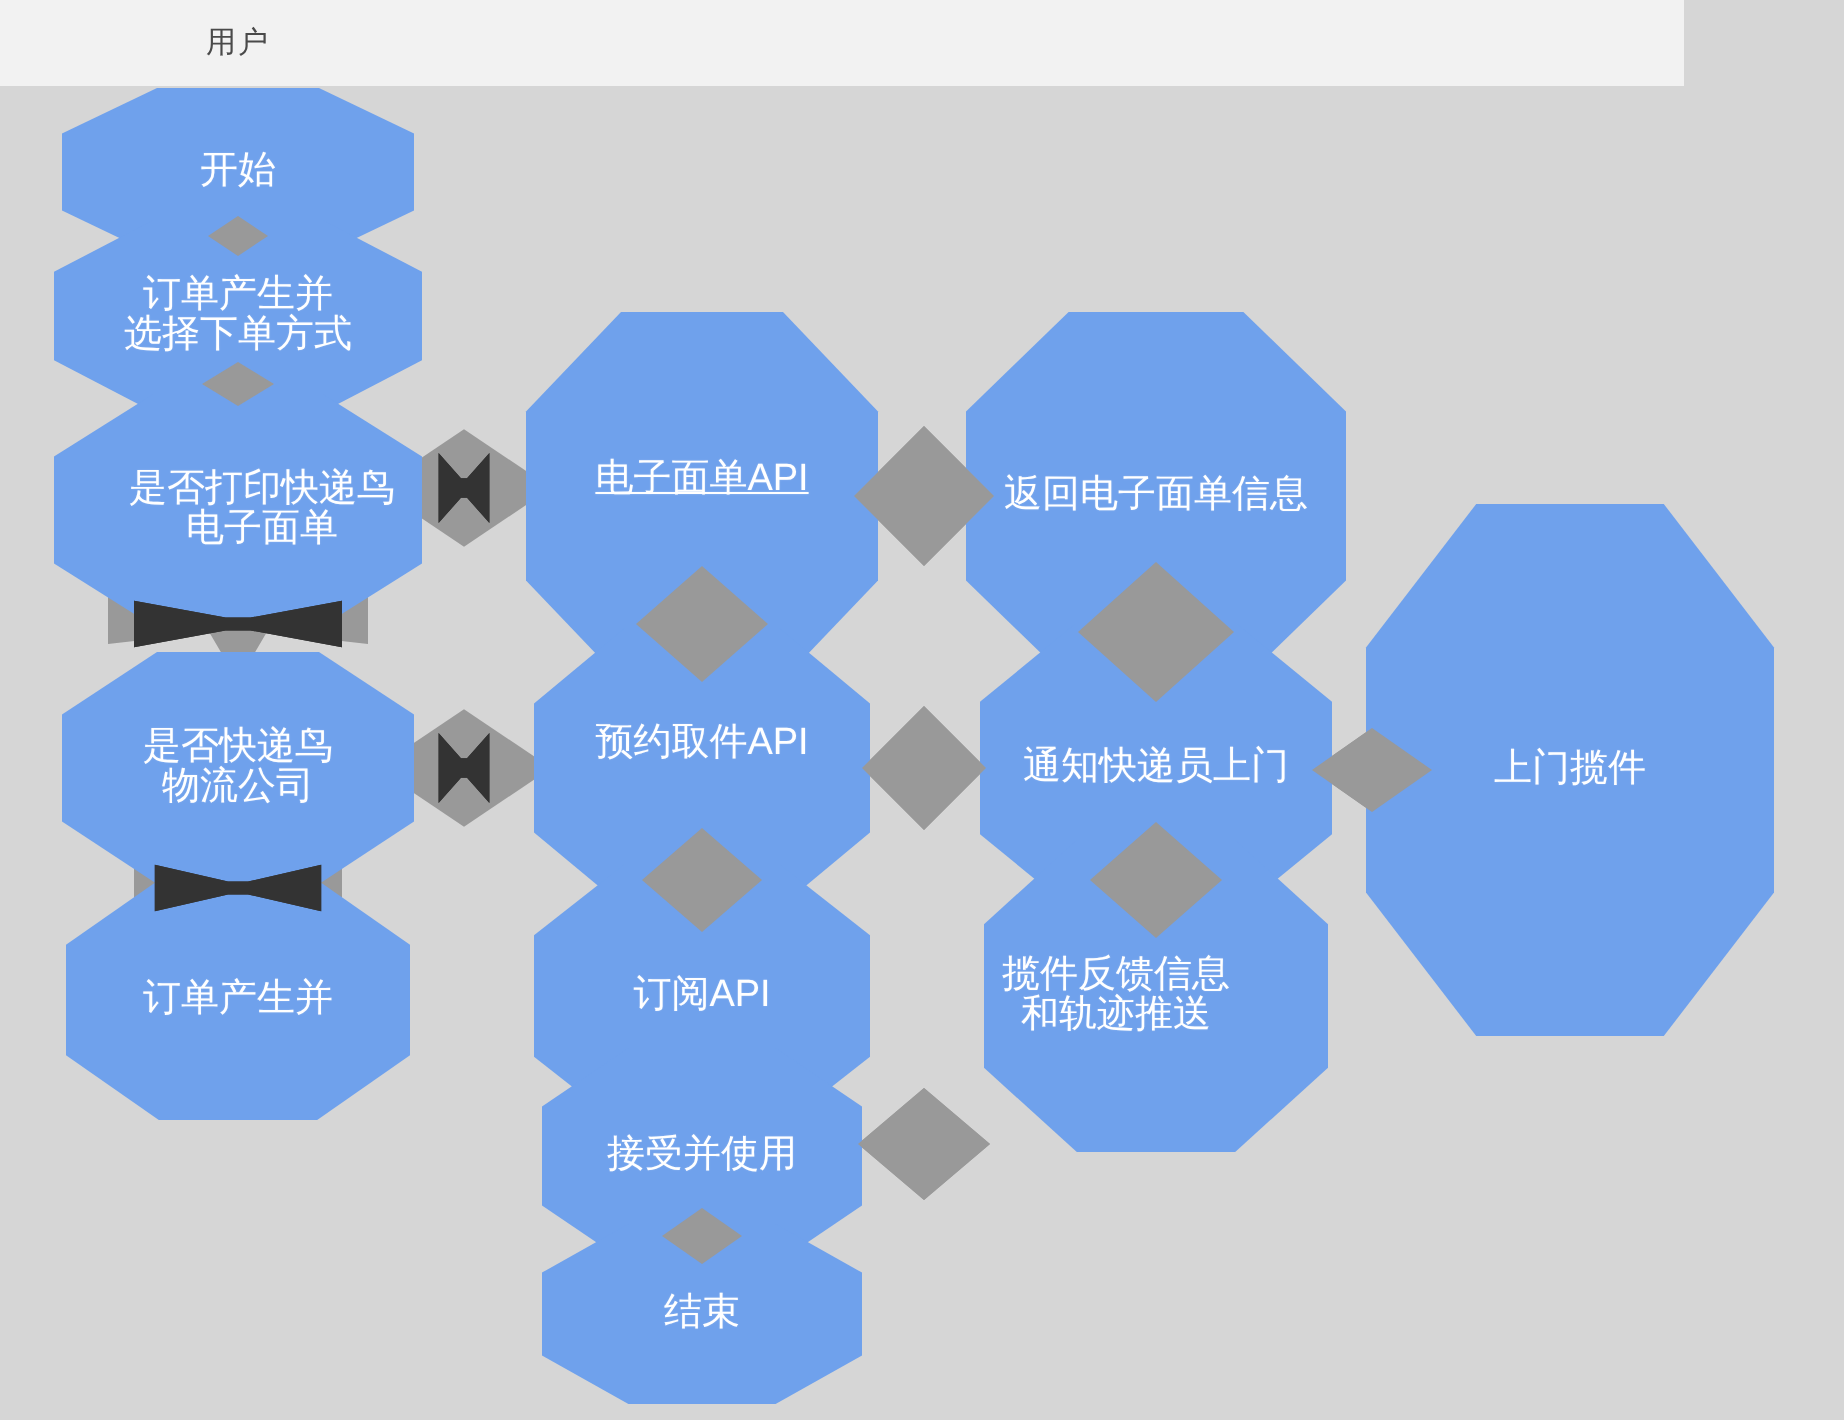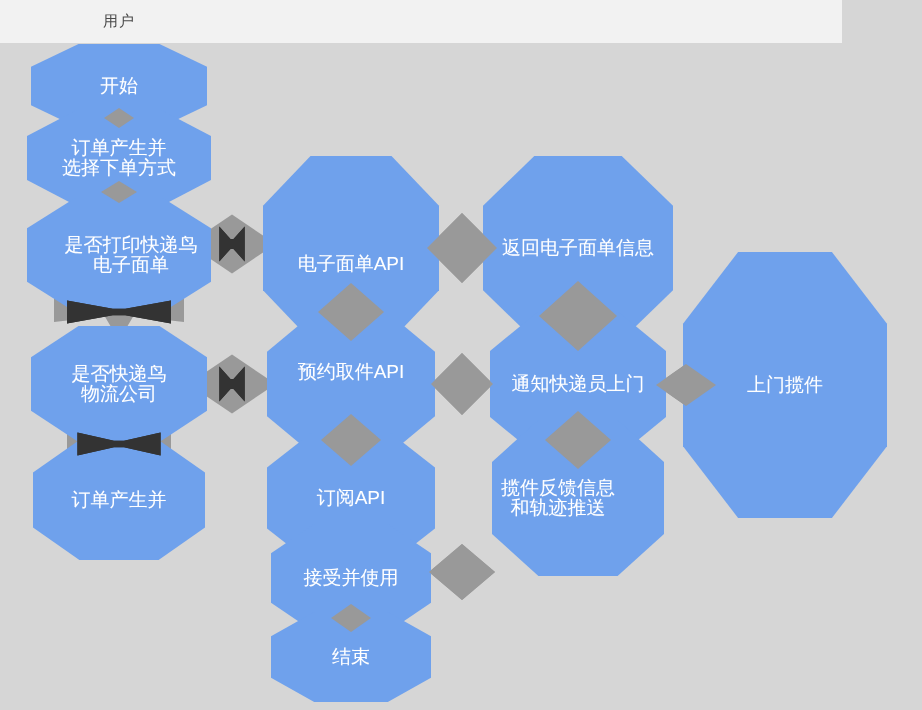--- a/index.html
+++ b/index.html
@@ -117,21 +117,21 @@
 
   <div id="label-layer">
       <div class="node-label" style="left: 119px; top: 86px;">开始</div>
       <div class="node-label" style="left: 119px; top: 158px;">订单产生并
 选择下单方式</div>
       <div class="node-label" style="left: 119px; top: 255px; margin-left: 12px;">是否打印快递鸟
 电子面单</div>
       <div class="node-label" style="left: 119px; top: 384px;">是否快递鸟
 物流公司</div>
       <div class="node-label" style="left: 119px; top: 500px;">订单产生并</div>
-      <div class="node-label" style="left: 351px; top: 264px;">电子面单API</div>
+      <div class="node-label" style="left: 351px; top: 240px; text-decoration: underline;">电子面单API</div>
       <div class="node-label" style="left: 351px; top: 372px;">预约取件API</div>
       <div class="node-label" style="left: 351px; top: 498px;">订阅API</div>
       <div class="node-label" style="left: 351px; top: 578px;">接受并使用</div>
       <div class="node-label" style="left: 351px; top: 657px;">结束</div>
       <div class="node-label" style="left: 578px; top: 248px;">返回电子面单信息</div>
       <div class="node-label" style="left: 578px; top: 384px; text-align: center;">通知快递员上门</div>
       <div class="node-label" style="left: 558px; top: 498px;">揽件反馈信息
 和轨迹推送</div>
       <div class="node-label" style="left: 785px; top: 385px;">上门揽件</div>
     </div>

